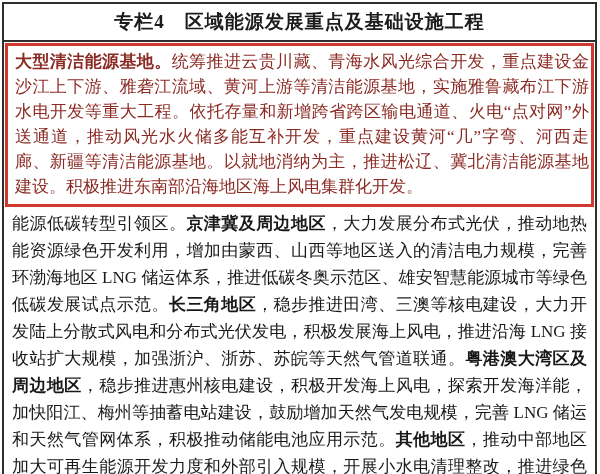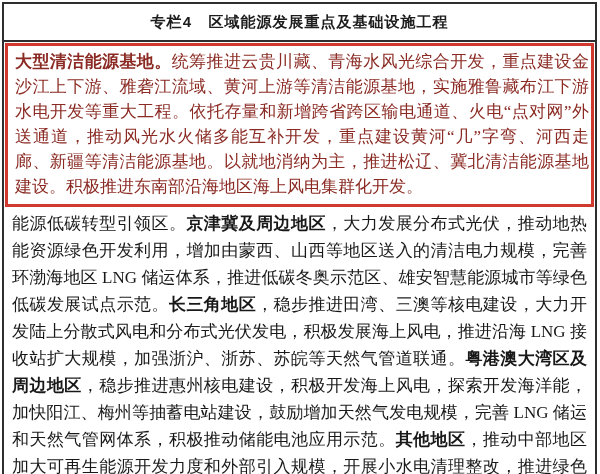--- a/index.html
+++ b/index.html
@@ -22,23 +22,23 @@
     background: #ffffff;
   }
   .title-row {
     height: 36px;
     border-bottom: 2px solid var(--frame-color, #2e2e2e);
     display: flex;
     align-items: center;
     justify-content: center;
   }
   .title-text {
-    font-family: Liberation Mono, monospace;
+    font-family: Liberation Serif, serif;
     font-weight: bold;
-    font-size: 15px;
+    font-size: 19px;
     color: #1c1c1c;
     letter-spacing: 1px;
   }
   .highlight-box {
     margin: 1px 1px 0 1px;
     border: 3px solid var(--box-border, #d0392e);
     box-sizing: border-box;
     background: #ffffff;
   }
   .box-text {

